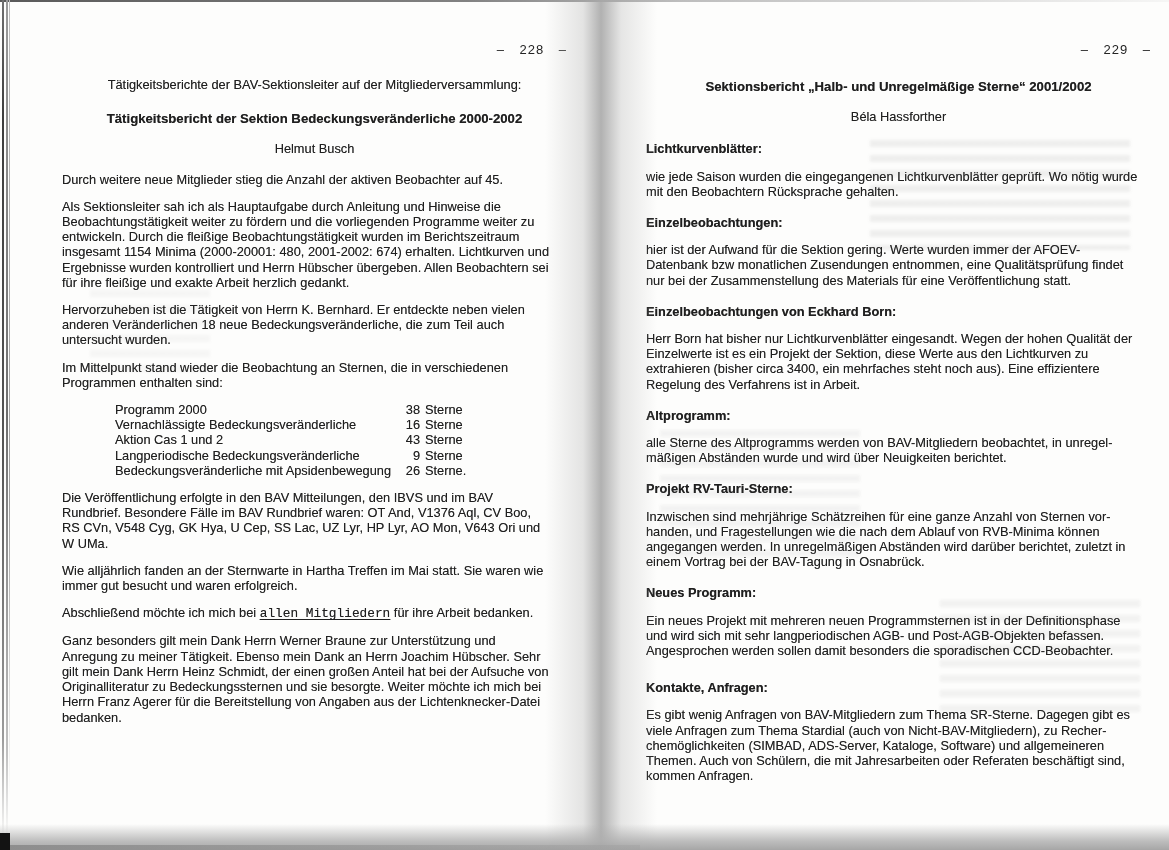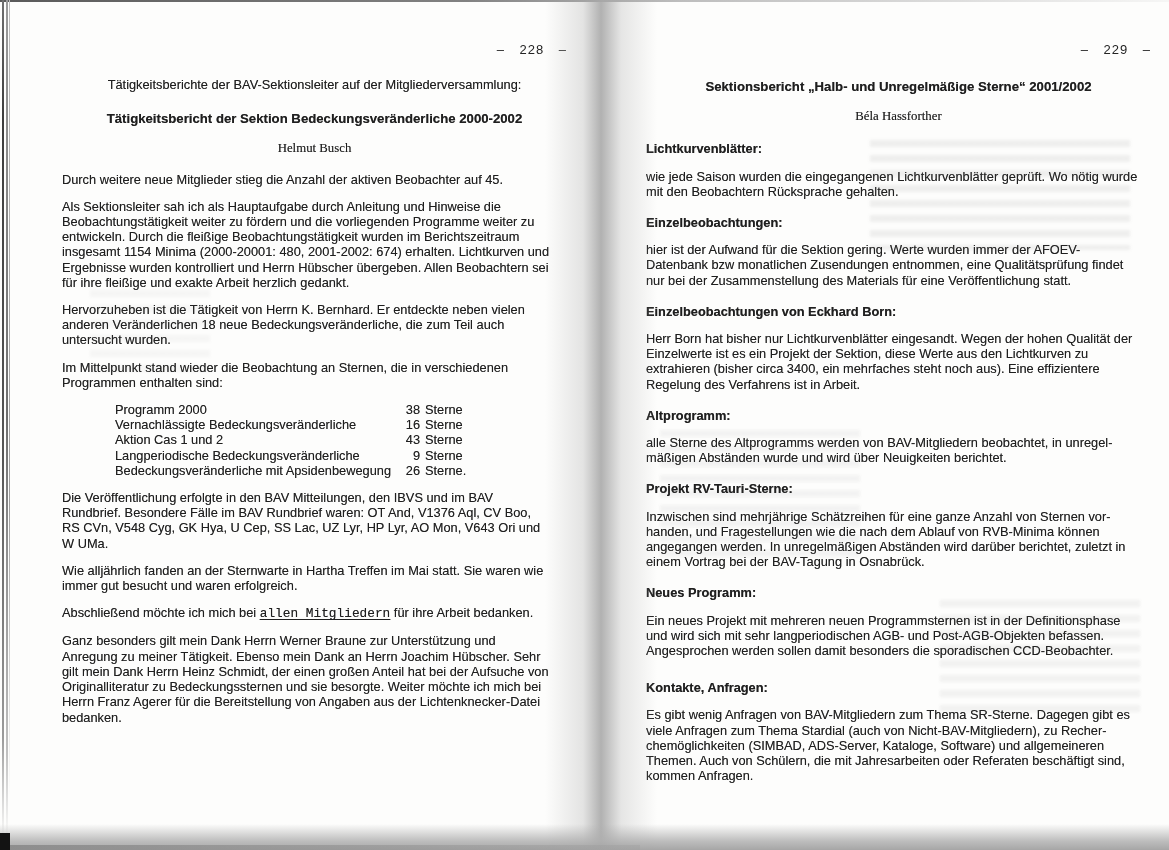--- a/index.html
+++ b/index.html
@@ -32,21 +32,20 @@
   .intro{margin-top:20px;text-align:center;}
   h1.doc-title{
     font-size:13.2px;line-height:15.2px;font-weight:bold;
     text-align:center;margin-top:19px;
     text-shadow:0 0 0.4px rgba(10,10,10,0.6);
   }
   .page-right h1.doc-title{margin-top:22px;}
   .author{
     font-size:12.8px;line-height:15.2px;text-align:center;margin-top:15px;
     text-shadow:0 0 0.4px rgba(30,30,30,0.5);
-    font-family:Liberation Serif, serif;
   }
   h2.sec-head{
     font-size:12.8px;line-height:15.2px;font-weight:bold;margin-top:16px;
     text-shadow:0 0 0.4px rgba(10,10,10,0.6);
   }
   h2.first-head{margin-top:17px;}
   h2.gap-lg{margin-top:22px;}
   .star-table{margin:12px 0 0 53px;font-size:12.8px;line-height:15.2px;}
   .star-row{display:flex;text-shadow:0 0 0.4px rgba(30,30,30,0.55);}
   .star-label{width:285px;}

